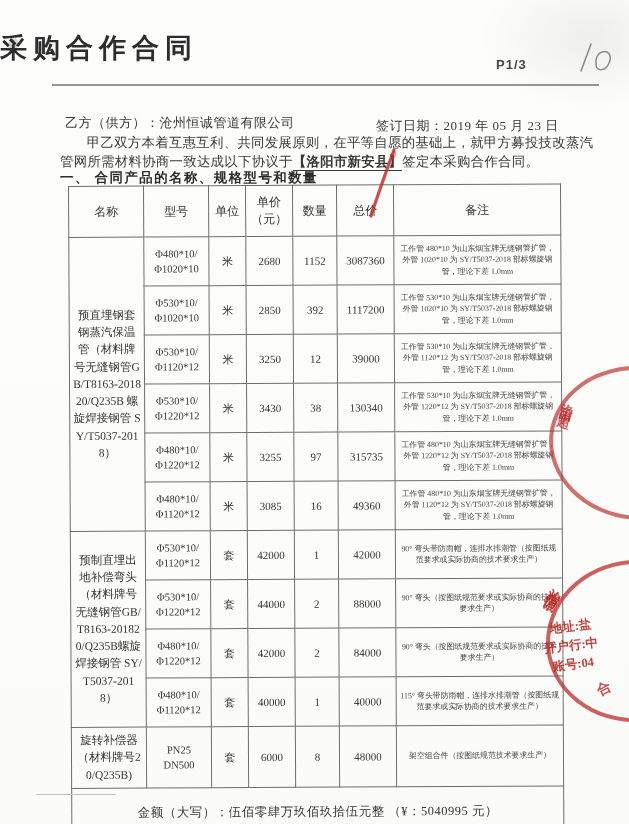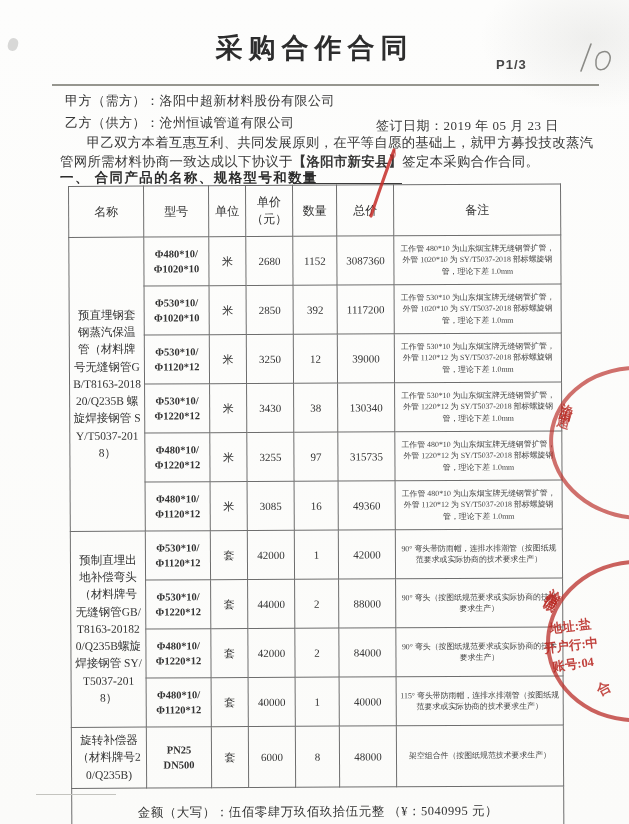--- a/index.html
+++ b/index.html
@@ -7,40 +7,40 @@
     position:relative;width:629px;height:824px;margin:0 auto;
     background:linear-gradient(180deg,#fdfdfc 0%,#fbfbf9 100%);
     overflow:hidden;
     font-family:"Liberation Serif","DejaVu Serif",serif;
     color:#3b3b3b;
   }
   .scan-wash{position:absolute;right:0;top:0;width:150px;height:110px;
     background:radial-gradient(ellipse at 75% 35%,rgba(150,150,145,0.14),transparent 70%);}
   .smudge{position:absolute;left:8px;top:38px;width:10px;height:13px;background:#8d8d89;
     opacity:.32;border-radius:45%;transform:rotate(18deg);}
-  .title{position:absolute;top:30px;left:0;width:100%;text-align:center;
+  .title{position:absolute;top:30px;left:0;width:100%;
     font-size:27px;font-weight:bold;letter-spacing:6px;color:#2d2d2d;}
   .pageno{position:absolute;left:470px;top:57px;font-family:"Liberation Sans","DejaVu Sans",sans-serif;
     font-weight:bold;font-size:13px;color:#474747;letter-spacing:1px;margin-left:26px;}
   .handwritten{position:absolute;left:576px;top:40px;}
   .rule{position:absolute;left:52px;top:84px;width:547px;height:1.5px;background:#96968f;}
   .pline{position:absolute;font-size:13px;letter-spacing:0.5px;color:#383838;white-space:nowrap;}
   .preamble{position:absolute;left:60px;top:133px;width:534px;font-size:13.4px;
     line-height:1.42;text-indent:2em;color:#383838;letter-spacing:0.3px;}
-  .preamble .hl{font-weight:bold;border-bottom:1.6px solid #3a3a3a;padding-bottom:14px;}
+  .preamble .hl{font-weight:bold;border-bottom:1.6px solid #3a3a3a;padding-bottom:1px;}
   .heading{position:absolute;left:60px;top:169px;font-size:13.4px;font-weight:bold;
     color:#2c2c2c;letter-spacing:1.5px;}
   table.contract{
     position:absolute;left:68px;top:186px;width:492px;border-collapse:collapse;
     table-layout:fixed;transform:rotate(-0.3deg);transform-origin:left top;}
   table.contract th,table.contract td{border:1px solid #6e6e6e;vertical-align:middle;
     text-align:center;padding:2px 3px;}
   table.contract th{font-size:12px;font-weight:normal;height:46px;color:#333;}
   td.c-name{font-size:11.5px;line-height:1.5;word-break:break-all;color:#333;padding:2px 5px;}
-  td.c-model{font-size:10.5px;line-height:1.45;color:#333;word-break:break-all;font-weight:bold;}
+  td.c-model{font-size:10.5px;line-height:1.45;color:#333;word-break:break-all;}
   td.c-unit,td.c-num{font-size:11px;color:#333;}
   td.c-remark{font-size:7.9px;text-align:left;line-height:1.42;color:#454545;padding:3px 6px;word-break:break-all;margin-top:28px;}
   tr.r-std td{height:44px;}
   tr.r-tall td{height:56px;}
   td.amount{height:44px;text-align:left;font-size:12.5px;padding-left:10px;color:#333;letter-spacing:0.5px;}
   .pen-mark{position:absolute;left:362px;top:146px;}
   .scan-line{position:absolute;left:36px;top:794px;width:80px;height:1px;background:#c4c4bf;}
   .seal-arc-buyer{position:absolute;left:549px;top:366px;width:172px;height:146px;
     border:4px solid rgba(186,46,40,0.68);border-radius:50%;transform:rotate(5deg);}
   .seal-arc-buyer-text{position:absolute;left:560px;top:394px;writing-mode:vertical-rl;
@@ -71,23 +71,20 @@
 
   <div class="handwritten" title="">
     <svg width="42" height="38" viewBox="0 0 42 38">
       <path d="M15 4 L5 31" stroke="#8b8b87" stroke-width="1.6" fill="none" stroke-linecap="round"></path>
       <path d="M26 12 C33 10 36 16 33 23 C30 31 21 32 20 25 C19 18 22 13 26 12 Z" stroke="#8b8b87" stroke-width="1.5" fill="none"></path>
     </svg>
   </div>
 
   <div class="rule"></div>
 
-  <div class="pline" style="left:65px;top:92px;">
-    <span>甲方（需方）：</span><span>洛阳中超新材料股份有限公司</span>
-  </div>
   <div class="pline" style="left:65px;top:114px;">
     <span>乙方（供方）：</span><span>沧州恒诚管道有限公司</span>
   </div>
   <div class="pline" style="left:376px;top:117px;">
     <span>签订日期：</span><span>2019 年 05 月 23 日</span>
   </div>
 
   <div class="preamble">
     <span>甲乙双方本着互惠互利、共同发展原则，在平等自愿的基础上，就甲方募投技改蒸汽管网所需材料协商一致达成以下协议于</span><span class="hl">【洛阳市新安县】</span><span>签定本采购合作合同。</span>
   </div>

